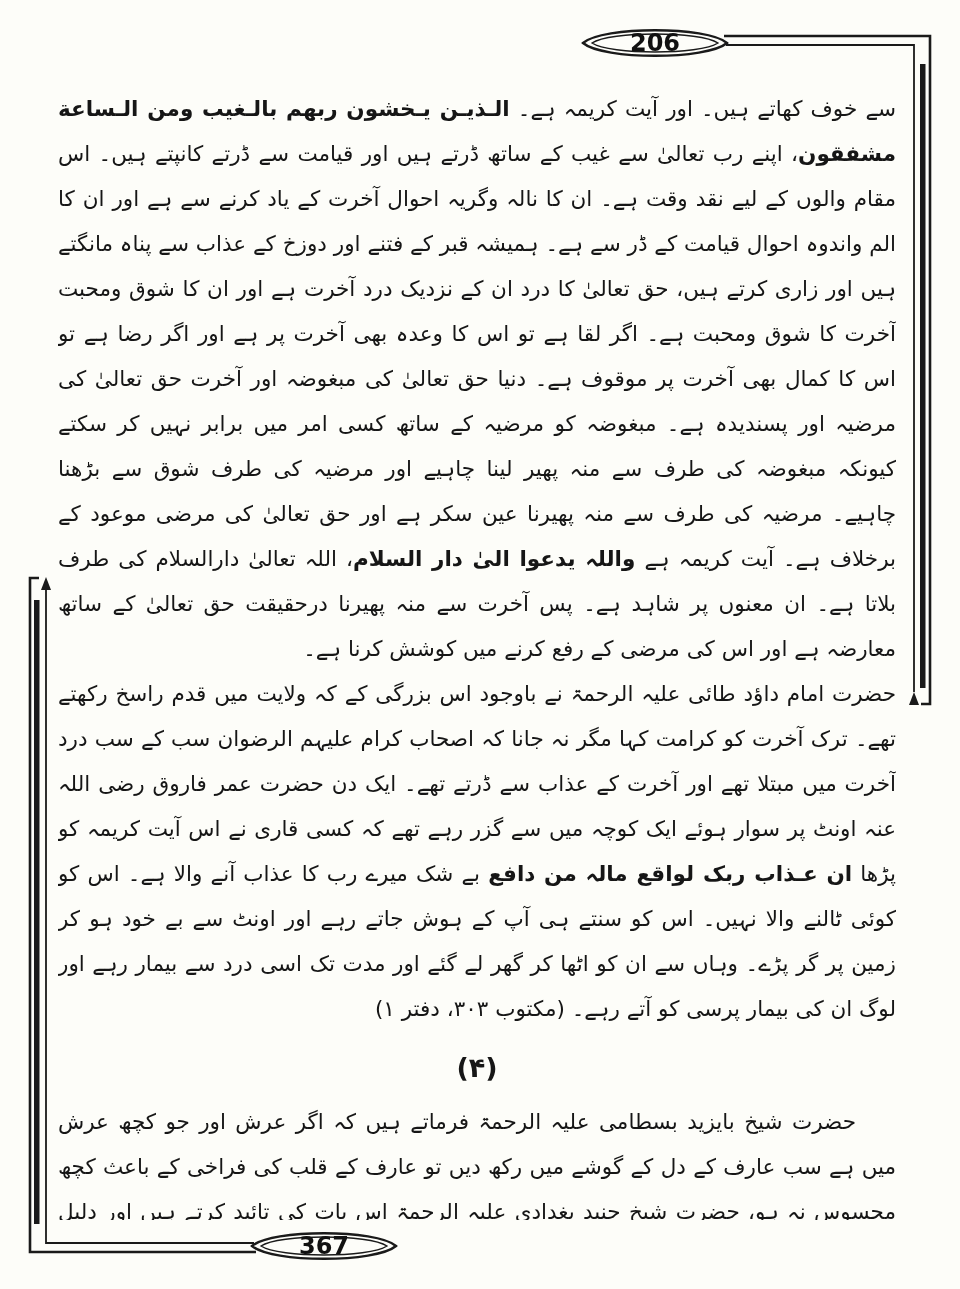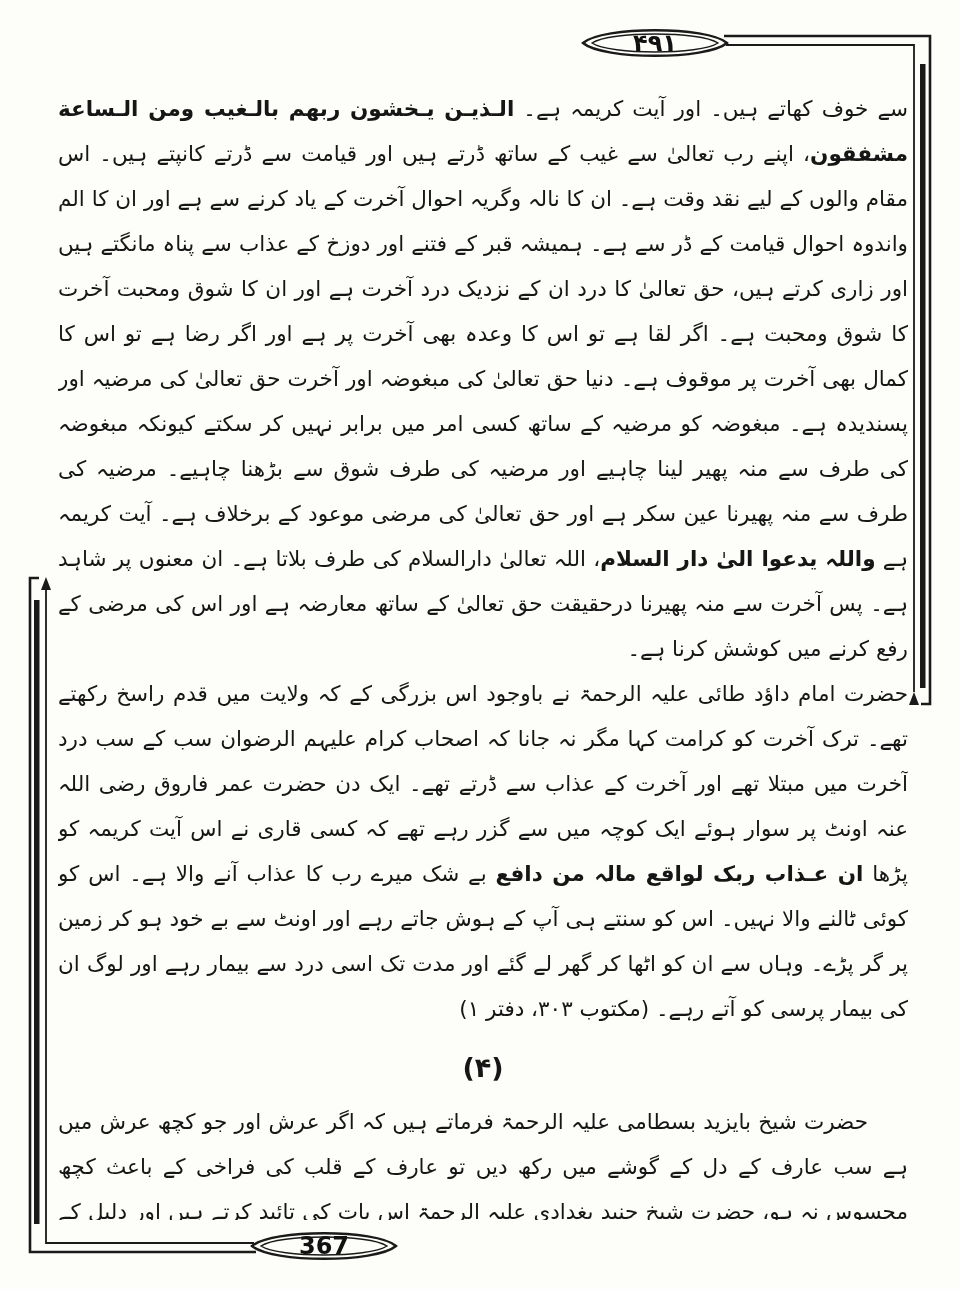--- a/index.html
+++ b/index.html
@@ -24,21 +24,21 @@
     text-align: center;
     font-size: 24px;
     font-weight: bold;
     color: #111;
   }
   .pagenum.top    { left: 583px; top: 28px;  width: 144px; height: 30px; line-height: 30px; }
   .pagenum.bottom { left: 252px; top: 1231px; width: 144px; height: 30px; line-height: 30px; }
   .body-text {
     position: absolute;
     top: 86px;
-    right: 52px;
+    right: 64px;
     left: 58px;
     height: 1134px;
     direction: rtl;
     text-align: justify;
     font-size: 21.5px;
     line-height: 45px;
     overflow: hidden;
   }
   .para { margin: 0; padding: 0; }
   .para.indent { text-indent: 40px; }
@@ -77,21 +77,21 @@
       <path d="M 583 43 C 603 26 707 26 727 43 C 707 60 603 60 583 43 Z" fill="#fdfdf9" stroke="#1a1a1a" stroke-width="2.4"></path>
       <path d="M 592 43 C 610 31 700 31 718 43 C 700 55 610 55 592 43 Z" fill="none" stroke="#1a1a1a" stroke-width="1.4"></path>
     </g>
 
     <g>
       <path d="M 252 1246 C 272 1229 376 1229 396 1246 C 376 1263 272 1263 252 1246 Z" fill="#fdfdf9" stroke="#1a1a1a" stroke-width="2.4"></path>
       <path d="M 261 1246 C 279 1234 369 1234 387 1246 C 369 1258 279 1258 261 1246 Z" fill="none" stroke="#1a1a1a" stroke-width="1.4"></path>
     </g>
   </svg>
 
-  <div class="pagenum top">۴۹۱</div>
+  <div class="pagenum top">206</div>
   <div class="pagenum bottom">367</div>
 
   <div class="body-text">
       <p class="para"><span>سے خوف کھاتے ہیں۔ اور آیت کریمہ ہے۔ </span><span class="b">الـذیـن یـخشون ربھم بالـغیب ومن الـساعة مشفقون</span><span>، اپنے رب تعالیٰ سے غیب کے ساتھ ڈرتے ہیں اور قیامت سے ڈرتے کانپتے ہیں۔ اس مقام والوں کے لیے نقد وقت ہے۔ ان کا نالہ وگریہ احوال آخرت کے یاد کرنے سے ہے اور ان کا الم واندوہ احوال قیامت کے ڈر سے ہے۔ ہمیشہ قبر کے فتنے اور دوزخ کے عذاب سے پناہ مانگتے ہیں اور زاری کرتے ہیں، حق تعالیٰ کا درد ان کے نزدیک درد آخرت ہے اور ان کا شوق ومحبت آخرت کا شوق ومحبت ہے۔ اگر لقا ہے تو اس کا وعدہ بھی آخرت پر ہے اور اگر رضا ہے تو اس کا کمال بھی آخرت پر موقوف ہے۔ دنیا حق تعالیٰ کی مبغوضہ اور آخرت حق تعالیٰ کی مرضیہ اور پسندیدہ ہے۔ مبغوضہ کو مرضیہ کے ساتھ کسی امر میں برابر نہیں کر سکتے کیونکہ مبغوضہ کی طرف سے منہ پھیر لینا چاہیے اور مرضیہ کی طرف شوق سے بڑھنا چاہیے۔ مرضیہ کی طرف سے منہ پھیرنا عین سکر ہے اور حق تعالیٰ کی مرضی موعود کے برخلاف ہے۔ آیت کریمہ ہے </span><span class="b">واللہ یدعوا الیٰ دار السلام</span><span>، اللہ تعالیٰ دارالسلام کی طرف بلاتا ہے۔ ان معنوں پر شاہد ہے۔ پس آخرت سے منہ پھیرنا درحقیقت حق تعالیٰ کے ساتھ معارضہ ہے اور اس کی مرضی کے رفع کرنے میں کوشش کرنا ہے۔</span></p>
       <p class="para"><span>حضرت امام داؤد طائی علیہ الرحمۃ نے باوجود اس بزرگی کے کہ ولایت میں قدم راسخ رکھتے تھے۔ ترک آخرت کو کرامت کہا مگر نہ جانا کہ اصحاب کرام علیہم الرضوان سب کے سب درد آخرت میں مبتلا تھے اور آخرت کے عذاب سے ڈرتے تھے۔ ایک دن حضرت عمر فاروق رضی اللہ عنہ اونٹ پر سوار ہوئے ایک کوچہ میں سے گزر رہے تھے کہ کسی قاری نے اس آیت کریمہ کو پڑھا </span><span class="b">ان عـذاب ربک لواقع مالہ من دافع</span><span> بے شک میرے رب کا عذاب آنے والا ہے۔ اس کو کوئی ٹالنے والا نہیں۔ اس کو سنتے ہی آپ کے ہوش جاتے رہے اور اونٹ سے بے خود ہو کر زمین پر گر پڑے۔ وہاں سے ان کو اٹھا کر گھر لے گئے اور مدت تک اسی درد سے بیمار رہے اور لوگ ان کی بیمار پرسی کو آتے رہے۔ (مکتوب ۳۰۳، دفتر ۱)</span></p>
       <p class="para center"><span class="b">(۴)</span></p>
       <p class="para indent"><span>حضرت شیخ بایزید بسطامی علیہ الرحمۃ فرماتے ہیں کہ اگر عرش اور جو کچھ عرش میں ہے سب عارف کے دل کے گوشے میں رکھ دیں تو عارف کے قلب کی فراخی کے باعث کچھ محسوس نہ ہو، حضرت شیخ جنید بغدادی علیہ الرحمۃ اس بات کی تائید کرتے ہیں اور دلیل کے ساتھ ثابت کرتے ہیں اور کہتے ہیں کہ جب حادث</span></p>
     </div>
 
 </div>

